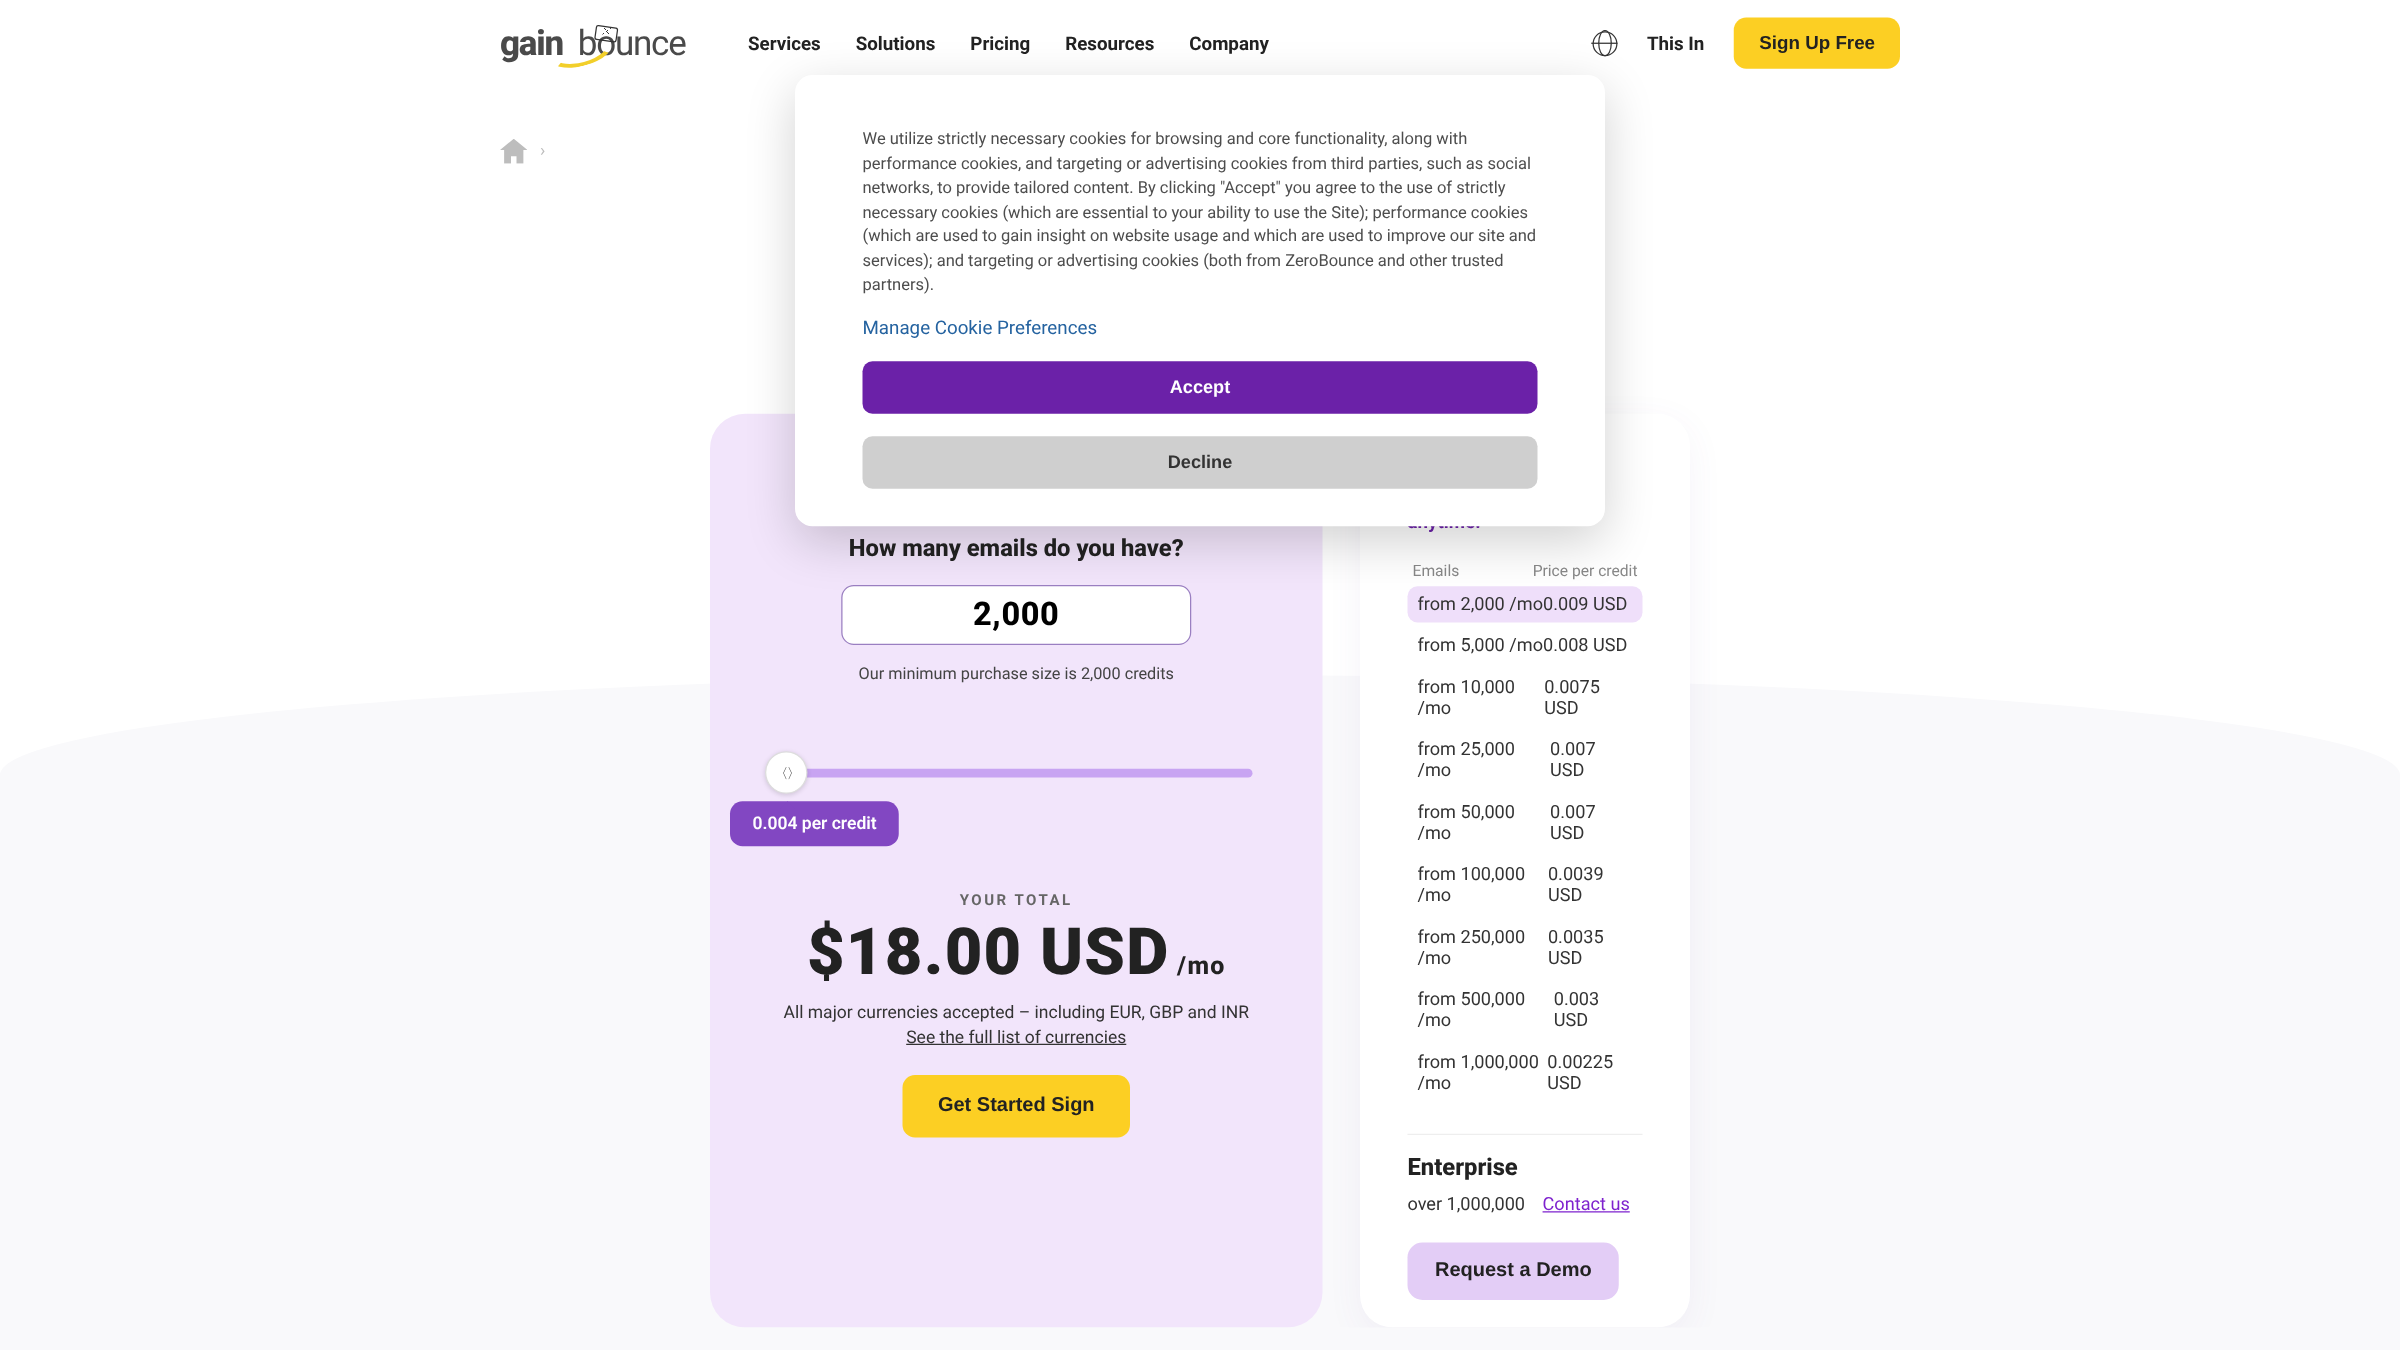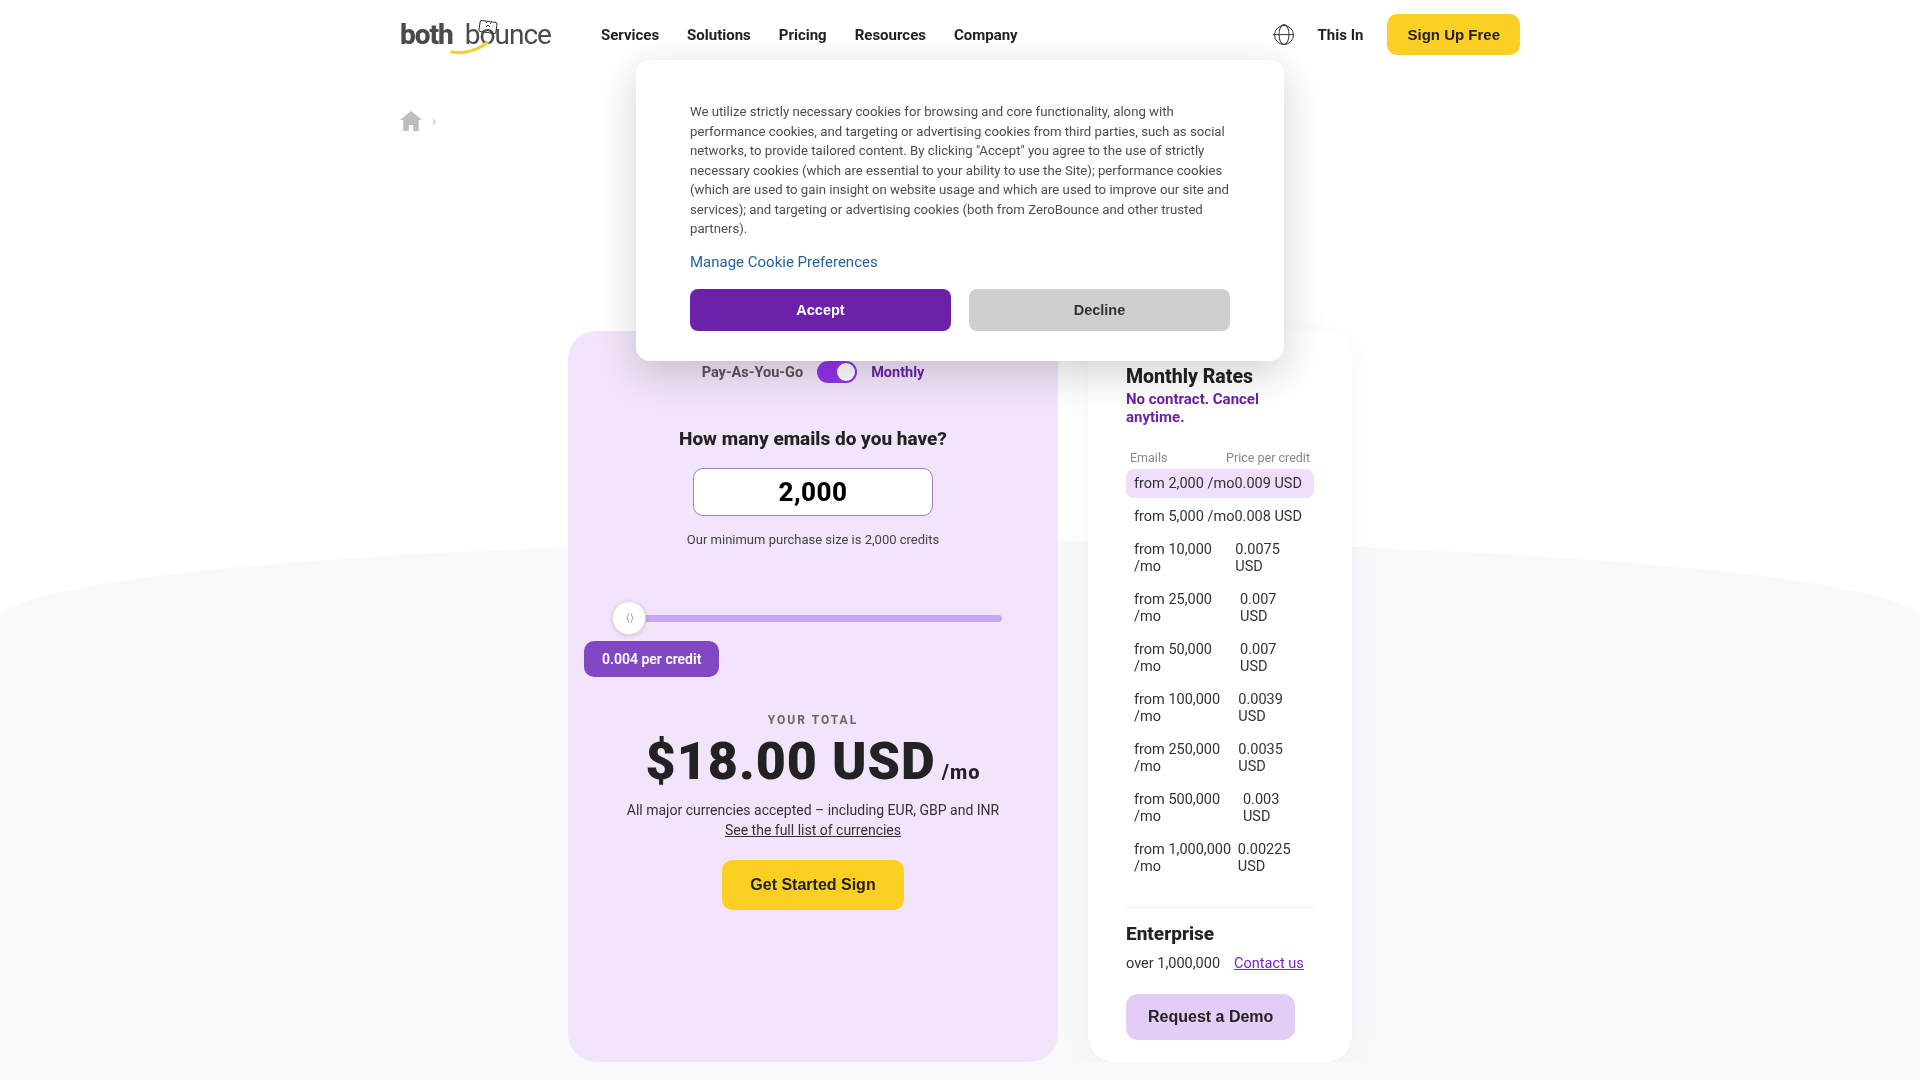--- a/index.html
+++ b/index.html
@@ -33,21 +33,21 @@
   .chev { font-size:14px; }
 
   
   .main { max-width: 800px; margin: 200px auto 0 auto; display:flex; gap:30px; padding: 0 8px;}
   .calc-card { background:#f2e5fb; border-radius:28px; padding: 30px 44px 26px 44px; flex: 0 0 490px; }
   .toggle-row { display:flex; align-items:center; justify-content:center; gap:14px; font-weight:700; font-size:14.5px; color:#555;}
   .toggle-row .active { color:#6b21a8; }
   .switch { width:40px; height:22px; background:#9333ea; border-radius:999px; position:relative; cursor:pointer;}
   .switch .knob { position:absolute; right:2px; top:2px; width:18px; height:18px; background:#fff; border-radius:50%; }
   .question { text-align:center; font-size:19px; font-weight:800; margin-top:44px; }
-  .input-wrap { margin:18px auto 0 auto; width:240px; }
+  .input-wrap { margin:18px auto 0 auto; width:280px; }
   .email-input { width:100%; text-align:center; font-size:26px; font-weight:800; padding:8px 12px; border:1.5px solid #9a7fc1; border-radius:10px; background:#fff; letter-spacing:0.5px; font-family:inherit;}
   .minhint { text-align:center; font-size:13px; color:#444; margin-top:16px; }
 
   .slider { position:relative; height:90px; margin-top:42px; padding: 0 12px;}
   .track { position:absolute; top:26px; left:12px; right:12px; height:7px; background:#c8a4f2; border-radius:5px; }
   .thumb { position:absolute; top:12px; left:0px; width:34px; height:34px; background:#fff; border:1px solid #ddd; border-radius:50%; box-shadow:0 1px 4px rgba(0,0,0,.15); display:flex;align-items:center;justify-content:center; cursor:grab;}
   .thumb span{font-size:11px; letter-spacing:-2px; color:#444;}
   .badge { position:absolute; top:52px; left:-28px; background:#8247c2; color:#fff; font-size:14px; font-weight:600; padding:10px 18px; border-radius:10px; }
   .badge::before{content:""; position:absolute; top:-6px; left:40px; border:6px solid transparent; border-bottom-color:#8247c2;}
 
@@ -69,32 +69,32 @@
   .ent-title { font-size:19px; font-weight:800; }
   .ent-line { display:flex; align-items:center; gap:14px; font-size:14.5px; color:#333; margin-top:10px;}
   .contact-link { color:#7e22ce; text-decoration:underline; cursor:pointer;}
   .btn-lav { background:#e3cdf6; color:#222; font-weight:800; padding:14px 22px; border-radius:12px; font-size:16px; cursor:pointer; border:none; margin-top:22px;}
 
   
   .cookie { position:absolute; top:60px; left:50%; transform:translateX(-50%); width:648px; background:#fff; border-radius:14px; box-shadow:0 12px 40px rgba(0,0,0,.18); padding:28px 54px 30px 54px; }
   .cookie h2 { color:#6b21a8; font-size:27px; font-weight:800; }
   .cookie p { font-size:13.2px; line-height:1.48; color:#4d4d4d; margin-top:14px;}
   .manage-link { display:inline-block; margin-top:14px; color:#2563a0; font-size:15px; cursor:pointer;}
-  .cookie-btns { display:flex; gap:18px; margin-top:18px;}
+  .cookie-btns { display:flex; gap:18px; margin-top:18px;flex-direction:column;}
   .btn-accept { flex:1; background:#6b21a8; color:#fff; font-weight:700; font-size:14.5px; padding:13px 0; border:none; border-radius:8px; cursor:pointer;}
   .btn-decline { flex:1; background:#cfcfcf; color:#333; font-weight:700; font-size:14.5px; padding:13px 0; border:none; border-radius:8px; cursor:pointer;}
 </style>
 </head>
 <body>
 
 <div class="bg-curve"></div>
 
 <header class="header">
   <div class="logo">
-    <span class="zero">both</span>
+    <span class="zero">gain</span>
     <span class="swoosh"></span>
     <span class="env"></span>
     <span class="bounce" style="margin-left:-32px;">bounce</span>
   </div>
   <nav class="nav">
     <span class="item">Services</span>
     <span class="item">Solutions</span>
     <span class="item">Pricing</span>
     <span class="item">Resources</span>
     <span class="item">Company</span>

